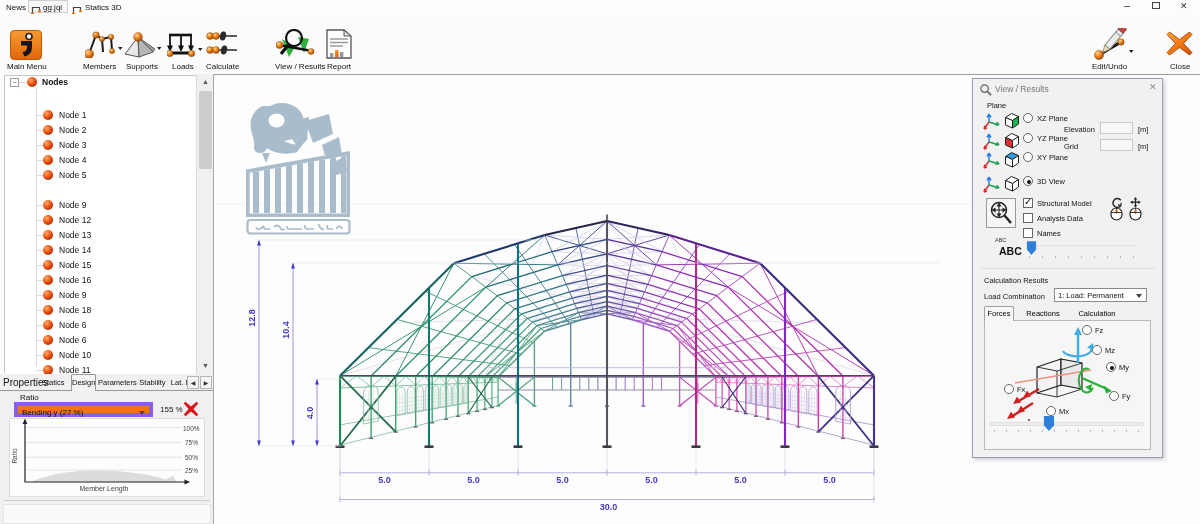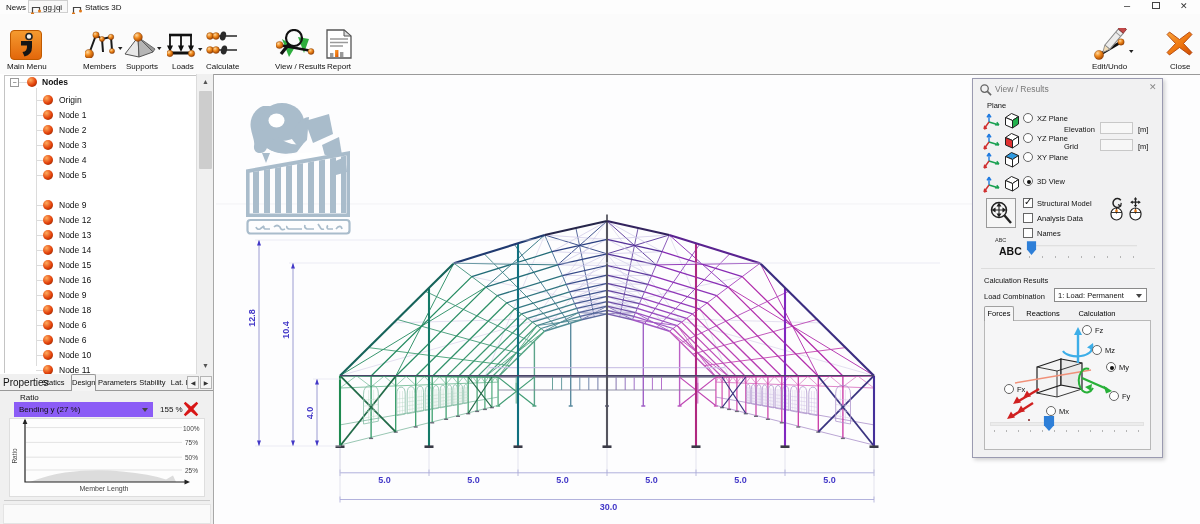--- a/index.html
+++ b/index.html
@@ -829,25 +829,20 @@
 <path d="M27 133 l-5 0 q-2 -1 -1 -3 l-4 3 q-3 1 -4 -2 M24 128 l0.01 0"></path>
 </g>
 </svg>
 <div style="position:absolute;left:0;top:74px;width:214px;height:300px;background:#fff;border-right:1px solid #a8a8a8;overflow:hidden">
 <div style="position:absolute;left:4px;top:1px;width:192px;height:298px;border-left:1px solid #c4c4c4;border-top:1px solid #c4c4c4"></div>
 <span style="position:absolute;left:36px;top:14px;width:1px;height:278px;background:#dcdcdc"></span>
 <div style="position:absolute;left:10px;top:4px;width:9px;height:9px;border:1px solid #9a9a9a;background:#fff;font-size:7px;line-height:7px;text-align:center;color:#444">−</div>
 <span style="position:absolute;left:19px;top:8px;width:8px;height:1px;background:#dcdcdc"></span>
 <span style="position:absolute;left:27px;top:3px;width:10px;height:10px;border-radius:50%;background:radial-gradient(circle at 35% 30%,#ffab5d,#e2410a 55%,#6d1e00)"></span>
 <span style="position:absolute;left:42px;top:3px;font-size:8.5px;font-weight:bold;color:#111">Nodes</span>
-<div style="position:absolute;left:0;top:19px;width:190px;height:15px">
-<span style="position:absolute;left:36px;top:7px;width:8px;height:1px;background:#dcdcdc"></span>
-<span style="position:absolute;left:43px;top:2px;width:10px;height:10px;border-radius:50%;background:radial-gradient(circle at 35% 30%,#ffab5d,#e2410a 55%,#6d1e00)"></span>
-<span style="position:absolute;left:59px;top:2px;font-size:8.5px;color:#111">Origin</span>
-    </div>
     <div style="position:absolute;left:0;top:34px;width:190px;height:15px">
 <span style="position:absolute;left:36px;top:7px;width:8px;height:1px;background:#dcdcdc"></span>
 <span style="position:absolute;left:43px;top:2px;width:10px;height:10px;border-radius:50%;background:radial-gradient(circle at 35% 30%,#ffab5d,#e2410a 55%,#6d1e00)"></span>
 <span style="position:absolute;left:59px;top:2px;font-size:8.5px;color:#111">Node 1</span>
     </div>
     <div style="position:absolute;left:0;top:49px;width:190px;height:15px">
 <span style="position:absolute;left:36px;top:7px;width:8px;height:1px;background:#dcdcdc"></span>
 <span style="position:absolute;left:43px;top:2px;width:10px;height:10px;border-radius:50%;background:radial-gradient(circle at 35% 30%,#ffab5d,#e2410a 55%,#6d1e00)"></span>
 <span style="position:absolute;left:59px;top:2px;font-size:8.5px;color:#111">Node 2</span>
     </div>
@@ -939,21 +934,21 @@
       <div style="position:absolute;left:71px;top:0px;width:25px;height:17px;background:#f4f4f4;border:1px solid #999;border-bottom:none;border-radius:2px 2px 0 0;font-size:7.5px;text-align:center;line-height:15px;color:#111;z-index:2">Design</div>
       <div style="position:absolute;left:98px;top:2px;width:37px;height:15px;font-size:7.5px;text-align:center;line-height:14px;color:#111">Parameters</div>
       <div style="position:absolute;left:137px;top:2px;width:31px;height:15px;font-size:7.5px;text-align:center;line-height:14px;color:#111">Stability</div>
       <div style="position:absolute;left:170px;top:2px;width:18px;height:15px;font-size:7.5px;text-align:center;line-height:14px;color:#111">Lat. l</div>
       <div style="position:absolute;left:187px;top:2px;width:12px;height:13px;border:1px solid #b5b5b5;background:#f5f5f5;font-size:6px;text-align:center;line-height:12px;color:#333">◀</div>
 <div style="position:absolute;left:200px;top:2px;width:12px;height:13px;border:1px solid #b5b5b5;background:#f5f5f5;font-size:6px;text-align:center;line-height:12px;color:#333">▶</div>
 <div style="position:absolute;left:0;top:16px;width:213px;height:1px;background:#999"></div>
     </div>
 <div style="position:absolute;left:9px;top:44px;width:196px;height:79px;background:#fdfdfd;border:1px solid #dedede"></div>
 <div style="position:absolute;left:20px;top:19px;font-size:8px;color:#111;white-space:nowrap;">Ratio</div>
-<div style="position:absolute;left:14px;top:28px;width:139px;height:15px;background:#8b5cf6;border:1px solid #8b5cf6;font-size:8px;line-height:13px;padding-left:4px;color:#111">Bending y (27 %)<span style="position:absolute;right:4px;top:5px;width:0;height:0;border-left:3px solid transparent;border-right:3px solid transparent;border-top:4px solid #444"></span></div>
+<div style="position:absolute;left:14px;top:28px;width:139px;height:15px;background:#f97316;border:4px solid #8b5cf6;font-size:8px;line-height:13px;padding-left:4px;color:#111">Bending y (27 %)<span style="position:absolute;right:4px;top:5px;width:0;height:0;border-left:3px solid transparent;border-right:3px solid transparent;border-top:4px solid #444"></span></div>
 <div style="position:absolute;left:160px;top:31px;font-size:8px;color:#111;white-space:nowrap;">155 %</div>
 <svg width="16" height="16" viewBox="0 0 20 20" style="position:absolute;left:183px;top:27px">
 <path d="M3 1 L10 7 L17 1 L19 3 L13 10 L19 17 L17 19 L10 13 L3 19 L1 17 L7 10 L1 3 Z" fill="#d81616"></path>
     </svg>
 <svg width="205" height="80" viewBox="0 0 205 80" style="position:absolute;left:0;top:44px">
 <g stroke="#e3e3e3" stroke-width="1">
         <path d="M26 9.6 L182 9.6 M26 24.4 L182 24.4 M26 39.2 L182 39.2 M26 52 L182 52"></path>
       </g>
 <path d="M30 64 Q48 57 65 54.5 Q95 50.5 122 53.5 Q150 56 166 61.5 L173 57.5 L176 64 Z" fill="#dcdcdc"></path>
 <path d="M25 2 L25 64 L188 64" stroke="#222" stroke-width="1.2" fill="none"></path>

